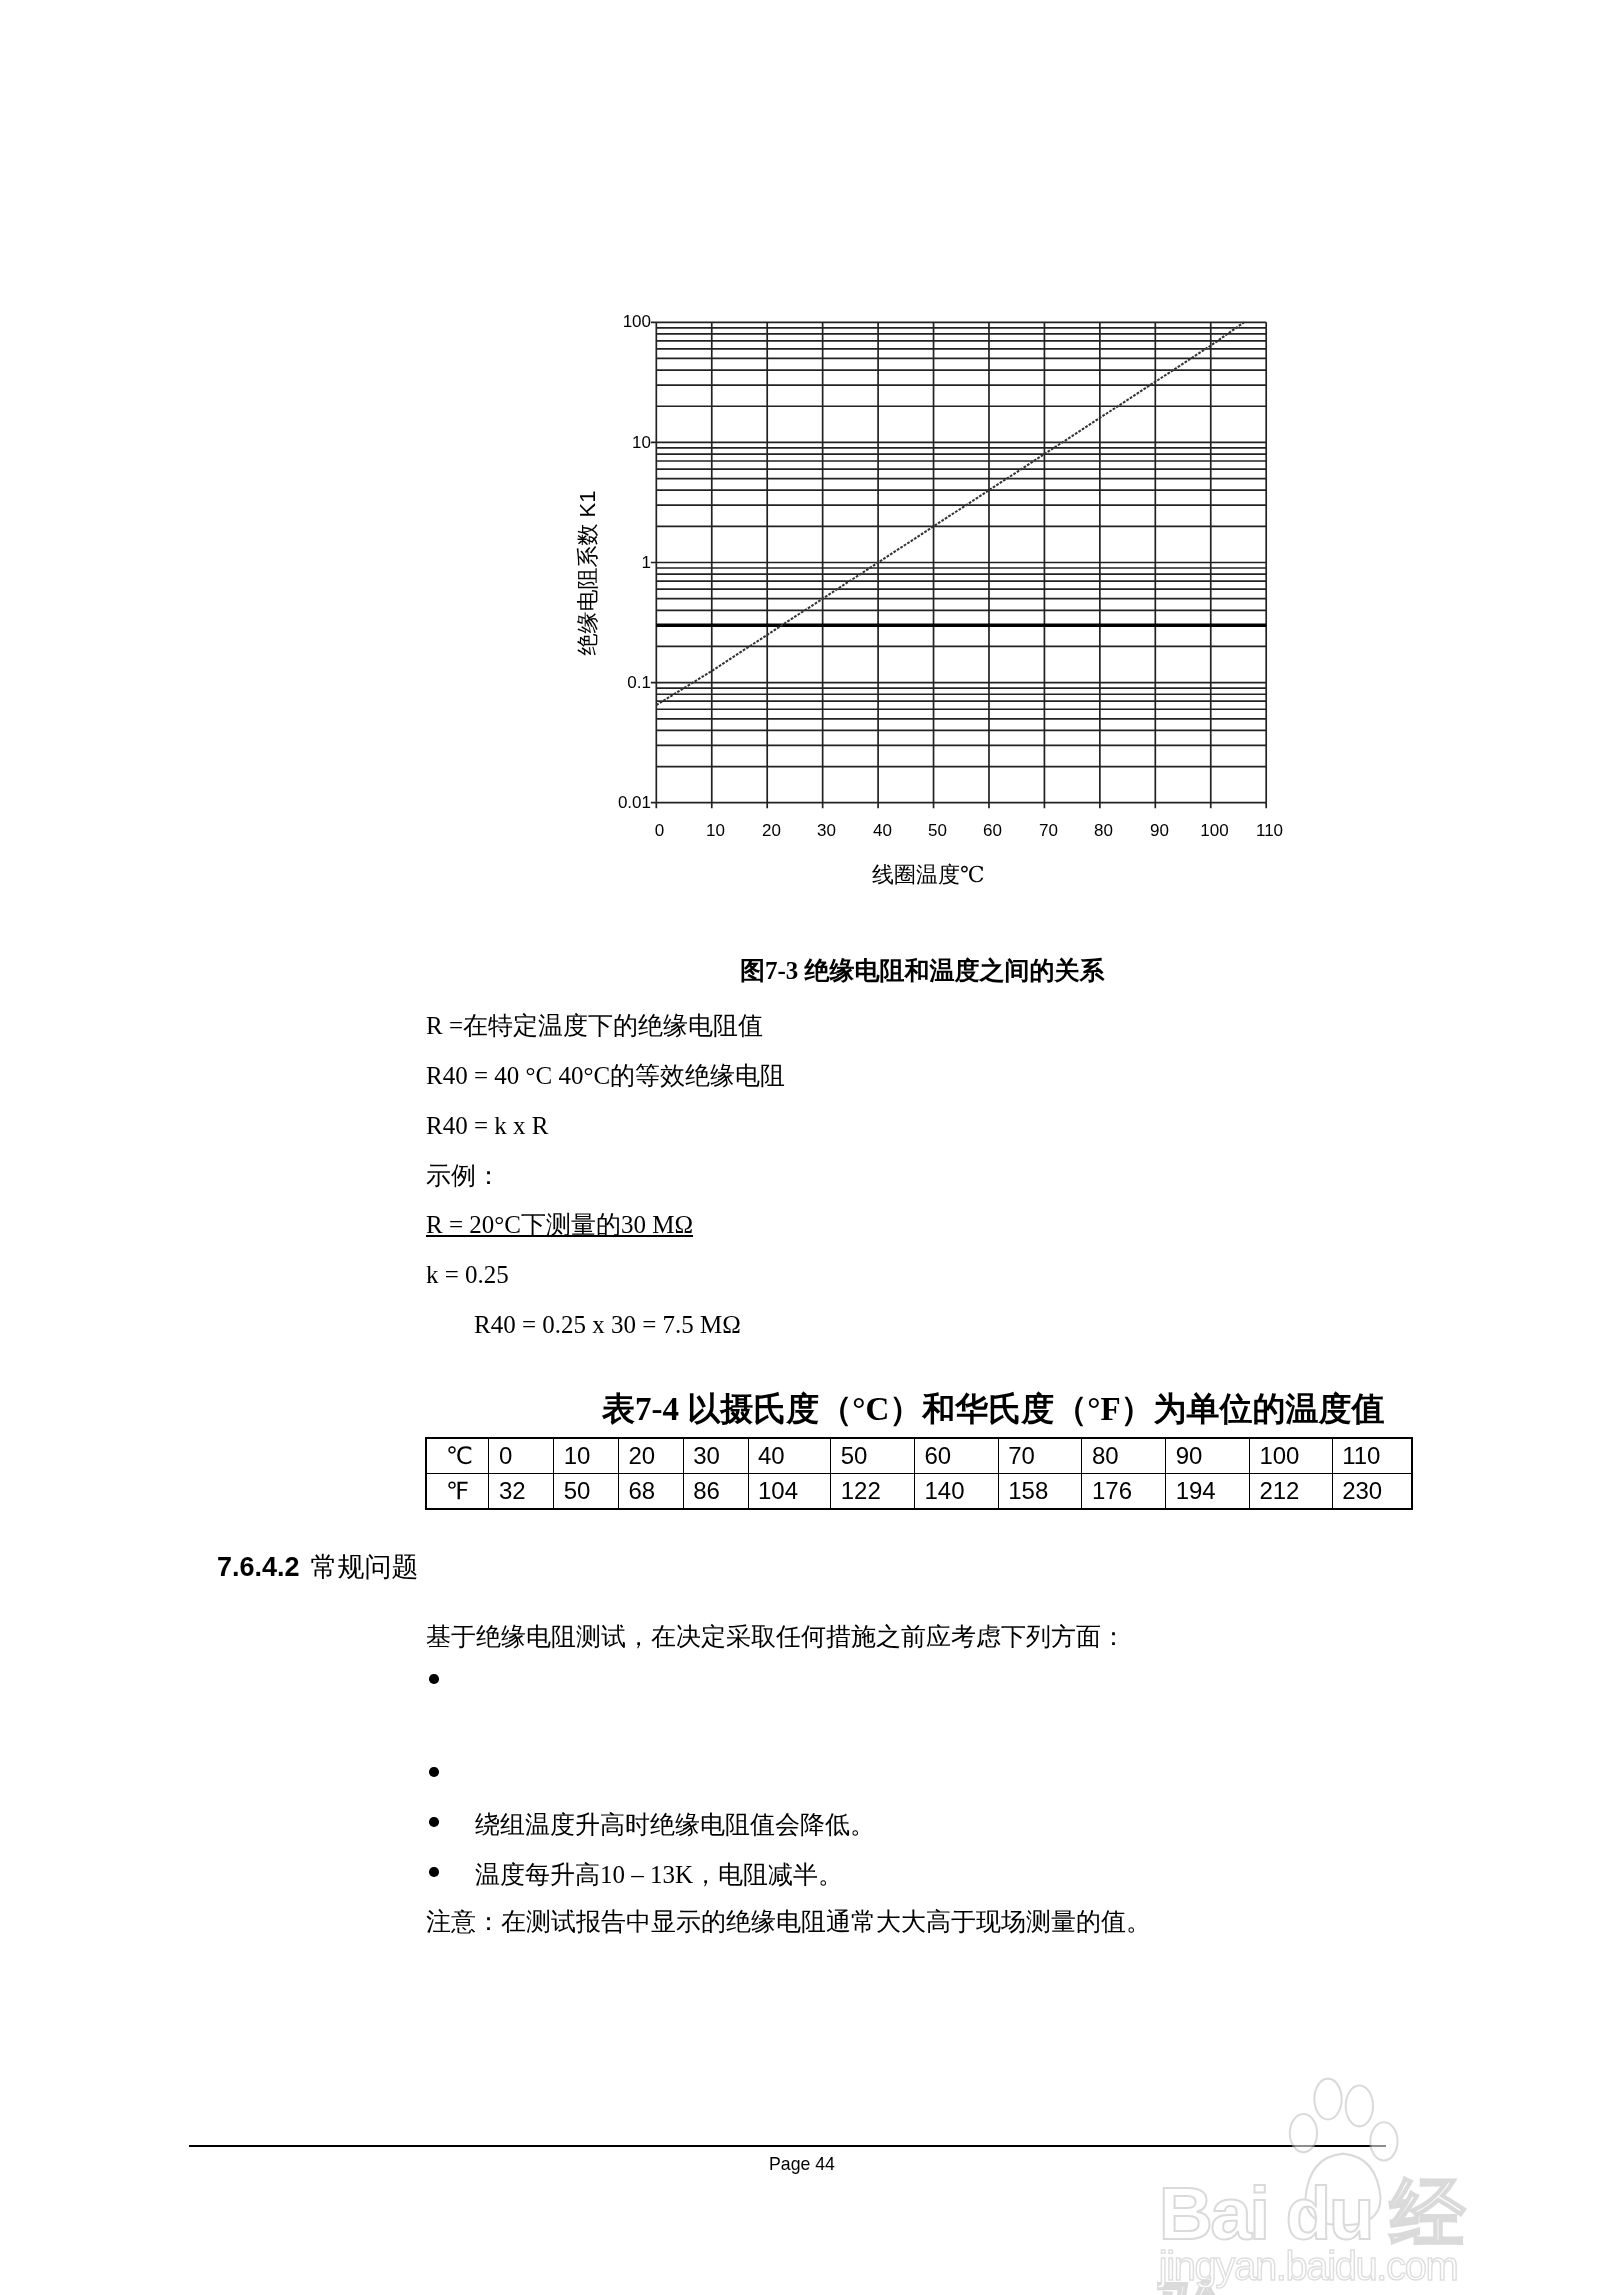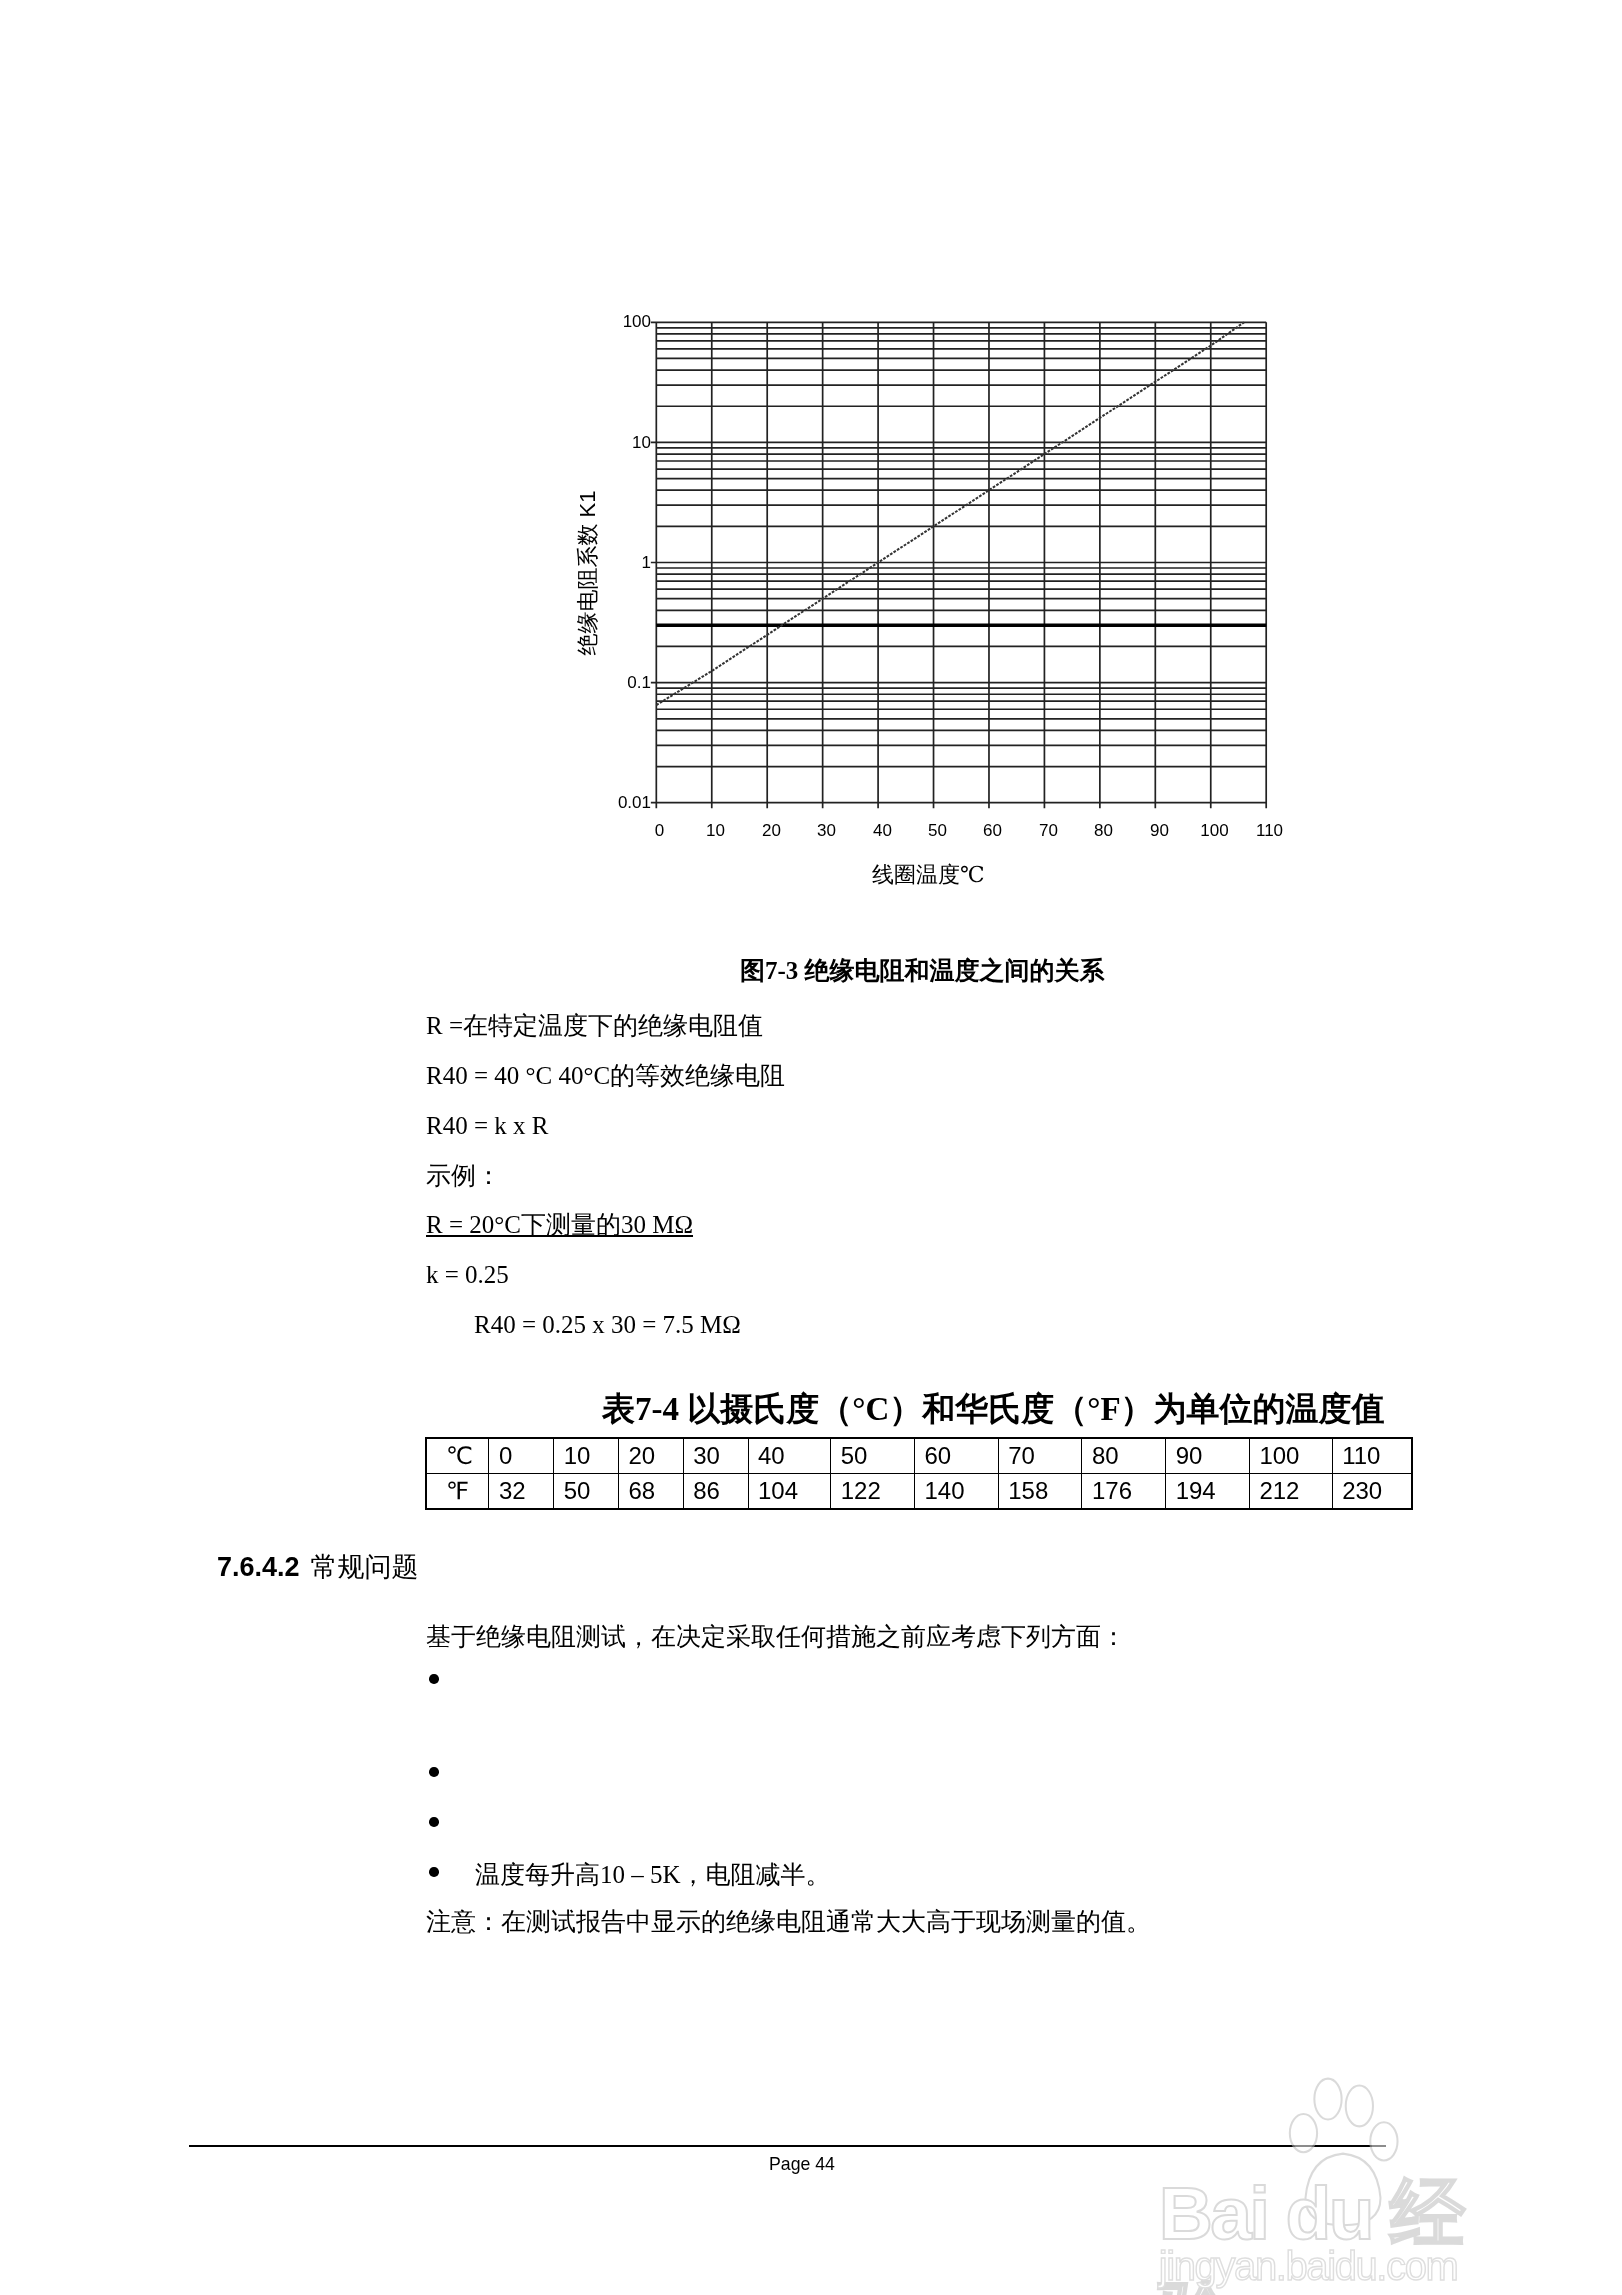--- a/index.html
+++ b/index.html
@@ -205,24 +205,25 @@
 
 <div>
   <div class="bullet-item" style="top:1663px; height:82px;">
     <span class="bullet-dot"></span>
   </div>
   <div class="bullet-item" style="top:1756px; height:41px;">
     <span class="bullet-dot"></span>
   </div>
   <div class="bullet-item" style="top:1806px; height:41px;">
     <span class="bullet-dot"></span>
+    <span class="bullet-text">绕组温度升高时绝缘电阻值会降低。</span>
   </div>
   <div class="bullet-item" style="top:1856px; height:41px;">
     <span class="bullet-dot"></span>
-    <span class="bullet-text">温度每升高10 – 5K，电阻减半。</span>
+    <span class="bullet-text">温度每升高10 – 13K，电阻减半。</span>
   </div>
 </div>
 
 <div class="note" style="top:1905px;">注意：在测试报告中显示的绝缘电阻通常大大高于现场测量的值。</div>
 
 <div class="footer-rule"></div>
 <div class="page-num">Page 44</div>
 
 <div class="watermark">
   <svg width="382" height="225" style="position:absolute;left:0;top:0" viewBox="0 0 560 330">

